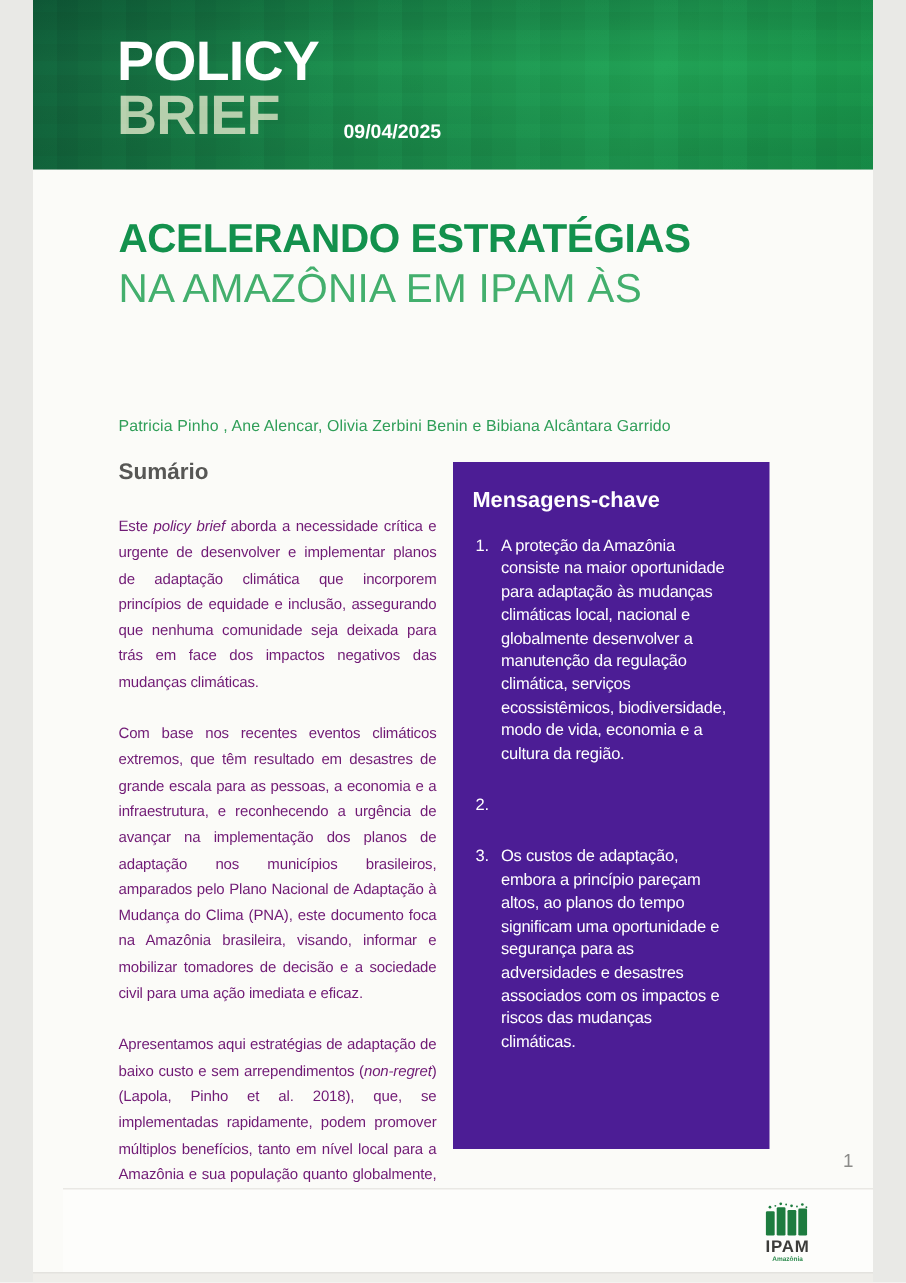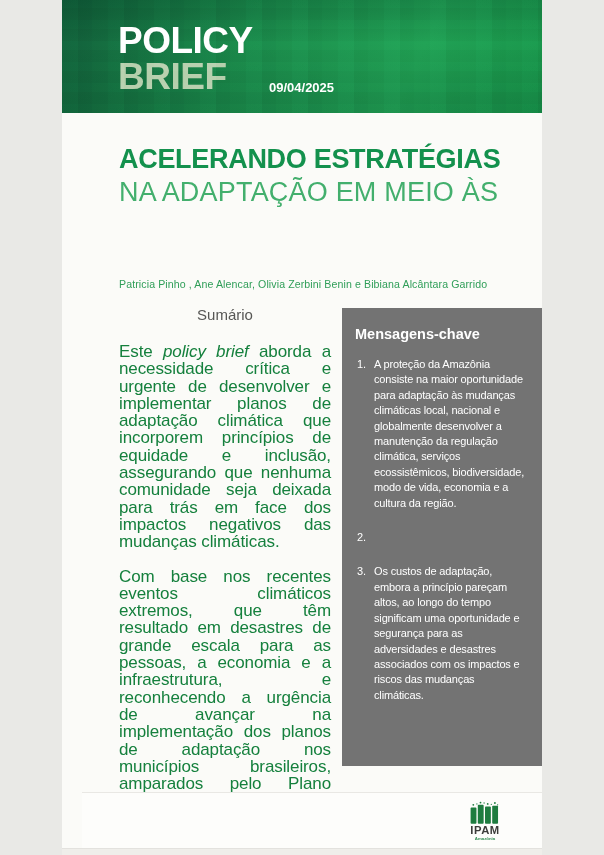--- a/index.html
+++ b/index.html
@@ -2,21 +2,21 @@
 <html><head>
 <meta charset="utf-8">
 <style>
   html,body{margin:0;padding:0;}
   body{
     font-family:"Liberation Sans", sans-serif;
     background:#e9e9e6;
   }
   .page{
     position:relative;
-    width:480px;height:855px;
+    width:560px;height:855px;
     margin:0 auto;
     background:#fbfbf8;
     overflow:hidden;
   }
 
   
   .header{
     position:absolute;top:0;left:0;right:0;height:113px;
     background:
       linear-gradient(180deg, rgba(0,45,26,0.22) 0%, rgba(0,45,26,0) 38%, rgba(0,40,22,0.16) 96%),
@@ -53,34 +53,34 @@
   .authors{
     position:absolute;left:57px;top:278px;
     font-size:10.6px;font-weight:500;color:#2f9e58;letter-spacing:0.1px;
     white-space:nowrap;
   }
 
   
   .summary-col{position:absolute;left:57px;top:306px;width:212px;}
   .summary-heading{
     margin:0 0 20px 0;
-    font-size:15px;font-weight:400;color:#575755;text-align:center;
+    font-size:15px;font-weight:700;color:#575755;
   }
   .summary-col p{
     margin:0 0 17px 0;
-    font-size:17px;line-height:17.3px;color:#15803d;
+    font-size:10px;line-height:17.3px;color:#701a75;
     text-align:justify;letter-spacing:-0.1px;
   }
   .summary-col p em{font-style:italic;}
 
   
   .keybox{
     position:absolute;left:280px;top:308px;width:211px;height:458px;
     box-sizing:border-box;
-    background:#737373;color:#ffffff;
+    background:#4c1d95;color:#ffffff;
     padding:18px 26px 0 13px;
   }
   .keybox-heading{
     margin:0 0 15px 0;
     font-size:14.5px;font-weight:700;color:#ffffff;
   }
   .keybox ol{list-style:none;margin:0;padding:0;}
   .keybox li{
     display:flex;margin:0 0 19px 0;
     font-size:11px;line-height:15.4px;letter-spacing:-0.15px;font-weight:500;
@@ -109,21 +109,21 @@
 <div class="page">
 
   <div class="header">
     <div class="masthead-line1">POLICY</div>
     <div class="masthead-line2">BRIEF</div>
     <div class="header-date">09/04/2025</div>
   </div>
 
   <div class="title-block">
     <div class="title-line title-bold">ACELERANDO ESTRATÉGIAS</div>
-    <div class="title-line title-light">NA ADAPTAÇÃO EM MEIO ÀS</div>
+    <div class="title-line title-light">NA AMAZÔNIA EM IPAM ÀS</div>
   </div>
   <div class="authors">Patricia Pinho , Ane Alencar, Olivia Zerbini Benin e Bibiana Alcântara Garrido</div>
 
   <div class="summary-col">
     <h2 class="summary-heading">Sumário</h2>
     <p><span>Este </span><em>policy brief</em><span> aborda a necessidade crítica e urgente de desenvolver e implementar planos de adaptação climática que incorporem princípios de equidade e inclusão, assegurando que nenhuma comunidade seja deixada para trás em face dos impactos negativos das mudanças climáticas.</span></p>
     <p>Com base nos recentes eventos climáticos extremos, que têm resultado em desastres de grande escala para as pessoas, a economia e a infraestrutura, e reconhecendo a urgência de avançar na implementação dos planos de adaptação nos municípios brasileiros, amparados pelo Plano Nacional de Adaptação à Mudança do Clima (PNA), este documento foca na Amazônia brasileira, visando, informar e mobilizar tomadores de decisão e a sociedade civil para uma ação imediata e eficaz.</p>
     <p><span>Apresentamos aqui estratégias de adaptação de baixo custo e sem arrependimentos (</span><em>non-regret</em><span>) (Lapola, Pinho et al. 2018), que, se implementadas rapidamente, podem promover múltiplos benefícios, tanto em nível local para a Amazônia e sua população quanto globalmente, assegurando a ma-</span></p>
   </div>
 
@@ -132,21 +132,21 @@
     <ol>
       <li>
         <span class="num">1.</span>
         <span class="txt">A proteção da Amazônia consiste na maior oportunidade para adaptação às mudanças climáticas local, nacional e globalmente desenvolver a manutenção da regulação climática, serviços ecossistêmicos, biodiversidade, modo de vida, economia e a cultura da região.</span>
       </li>
       <li>
         <span class="num">2.</span>
       </li>
       <li>
         <span class="num">3.</span>
-        <span class="txt">Os custos de adaptação, embora a princípio pareçam altos, ao longo do tempo significam uma oportunidade e segurança para as adversidades e desastres associados com os impactos e riscos das mudanças climáticas.</span>
+        <span class="txt">Os custos de adaptação, embora a princípio pareçam altos, ao planos do tempo significam uma oportunidade e segurança para as adversidades e desastres associados com os impactos e riscos das mudanças climáticas.</span>
       </li>
     </ol>
   </div>
 
   <div class="page-num">1</div>
 
   <div class="footer">
     <svg class="logo" viewBox="0 0 40 48" xmlns="http://www.w3.org/2000/svg">
       <g fill="#1e7c3f">
         <rect x="4" y="9" width="6.5" height="18" rx="1"></rect>

